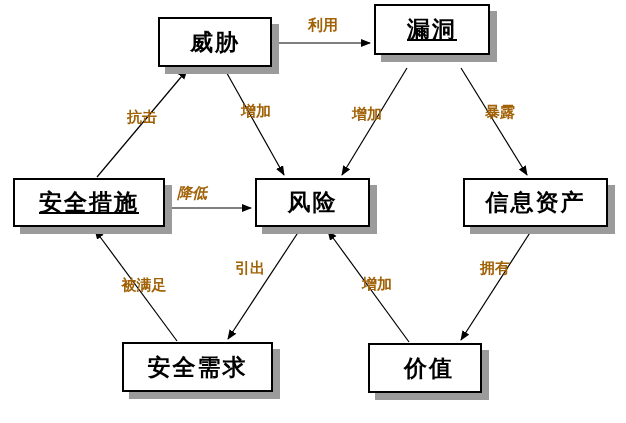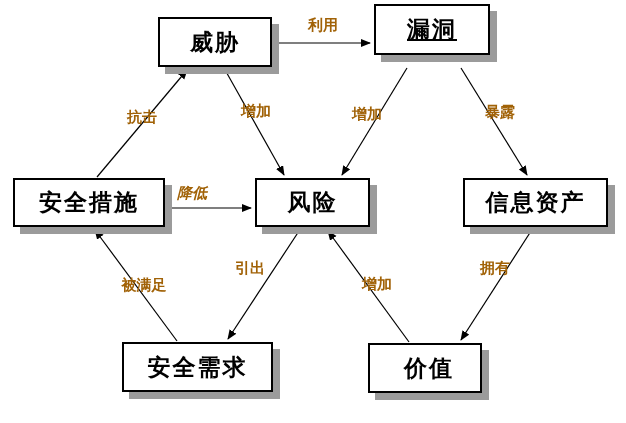--- a/index.html
+++ b/index.html
@@ -74,19 +74,19 @@
       <div class="edge-label" style="left: 500px; top: 112px;">暴露</div>
       <div class="edge-label" style="left: 192px; top: 193px; font-style: italic;">降低</div>
       <div class="edge-label" style="left: 144px; top: 285px;">被满足</div>
       <div class="edge-label" style="left: 250px; top: 268px;">引出</div>
       <div class="edge-label" style="left: 377px; top: 284px;">增加</div>
       <div class="edge-label" style="left: 495px; top: 268px;">拥有</div>
     </div>
   <div id="nodes-layer">
       <div class="node" style="left: 158px; top: 17px; width: 114px; height: 50px;">威胁</div>
       <div class="node" style="left: 374px; top: 4px; width: 116px; height: 51px; text-decoration: underline;">漏洞</div>
-      <div class="node" style="left: 13px; top: 178px; width: 152px; height: 49px;">安全措施</div>
+      <div class="node" style="left: 13px; top: 178px; width: 152px; height: 49px; text-decoration: underline;">安全措施</div>
       <div class="node" style="left: 255px; top: 178px; width: 115px; height: 49px; text-align: right;">风险</div>
       <div class="node" style="left: 463px; top: 178px; width: 145px; height: 49px;">信息资产</div>
       <div class="node" style="left: 122px; top: 342px; width: 151px; height: 50px;">安全需求</div>
       <div class="node" style="left: 368px; top: 343px; width: 114px; height: 50px; padding-left: 8px;">价值</div>
     </div>
 </div>
 
 </body></html>

